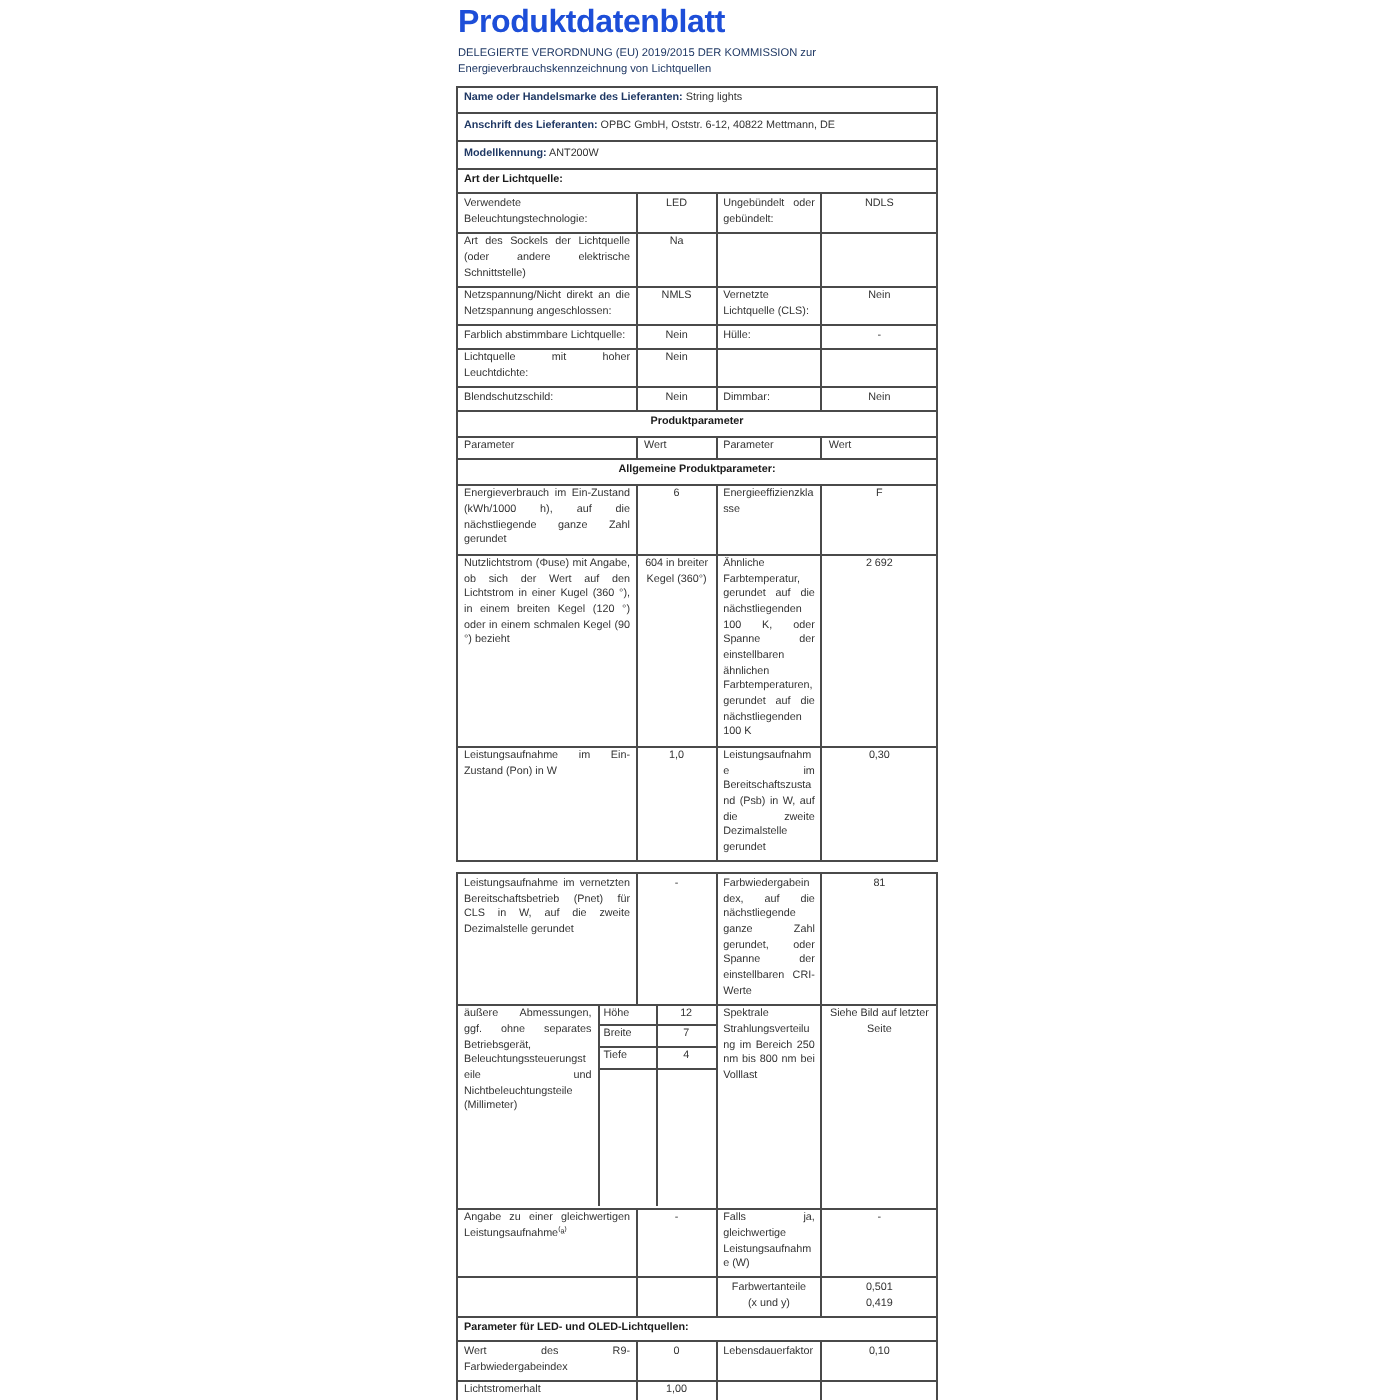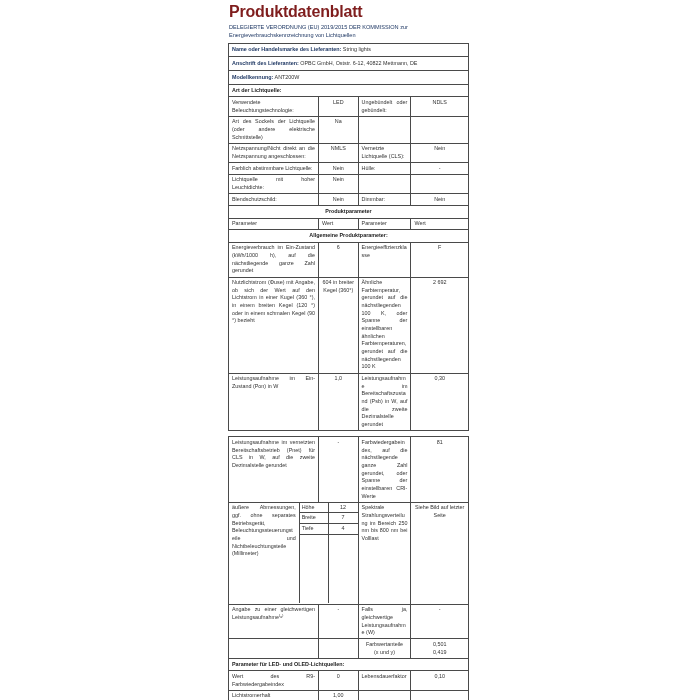--- a/index.html
+++ b/index.html
@@ -1,19 +1,19 @@
 <!DOCTYPE html>
 <html><head>
 <meta charset="utf-8">
 <style>
   html,body{margin:0;padding:0;}
   body{width:700px;height:700px;background:#ffffff;overflow:hidden;
        font-family:"Liberation Sans",sans-serif;position:relative;}
   .stage{position:absolute;left:228px;top:0;width:241px;}
-  .doc-title{font-size:16px;font-weight:bold;color:#7f1d1d;margin:3px 0 2px 1px;letter-spacing:-0.2px;}
+  .doc-title{font-size:16px;font-weight:bold;color:#1d4ed8;margin:3px 0 2px 1px;letter-spacing:-0.2px;}
   .doc-sub{font-size:5.6px;color:#1f3864;margin-left:1px;line-height:1.5;}
   table{border-collapse:collapse;width:100%;table-layout:fixed;margin-top:3px;}
   table.t2{margin-top:5px;}
   td{border:0.8px solid #4a4a4a;font-size:5.4px;line-height:1.42;color:#333;
      padding:1.5px 3px;vertical-align:top;overflow-wrap:break-word;}
   td.lbl{text-align:justify;}
   td.val{text-align:center;}
   td.infocell{padding:2.5px 3px;}
   .ilabel{font-weight:bold;color:#1f3864;}
   .ivalue{color:#333;}

